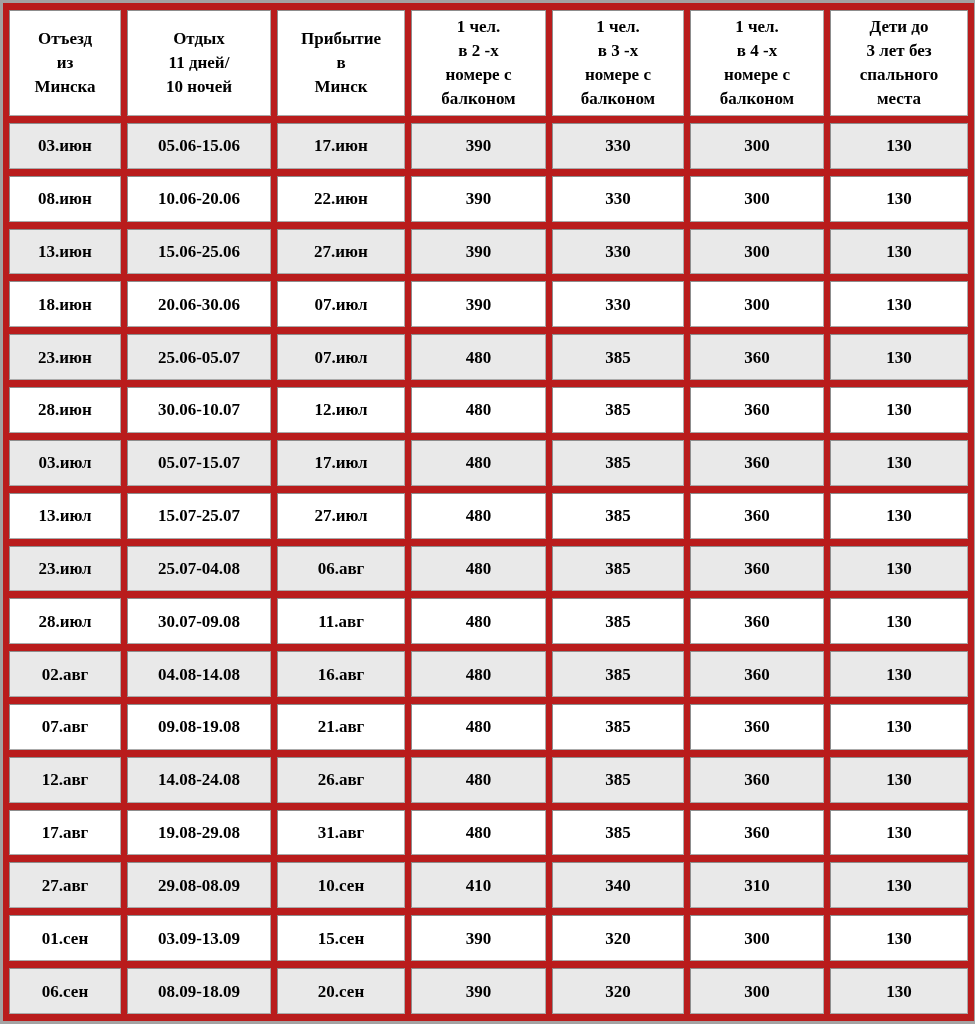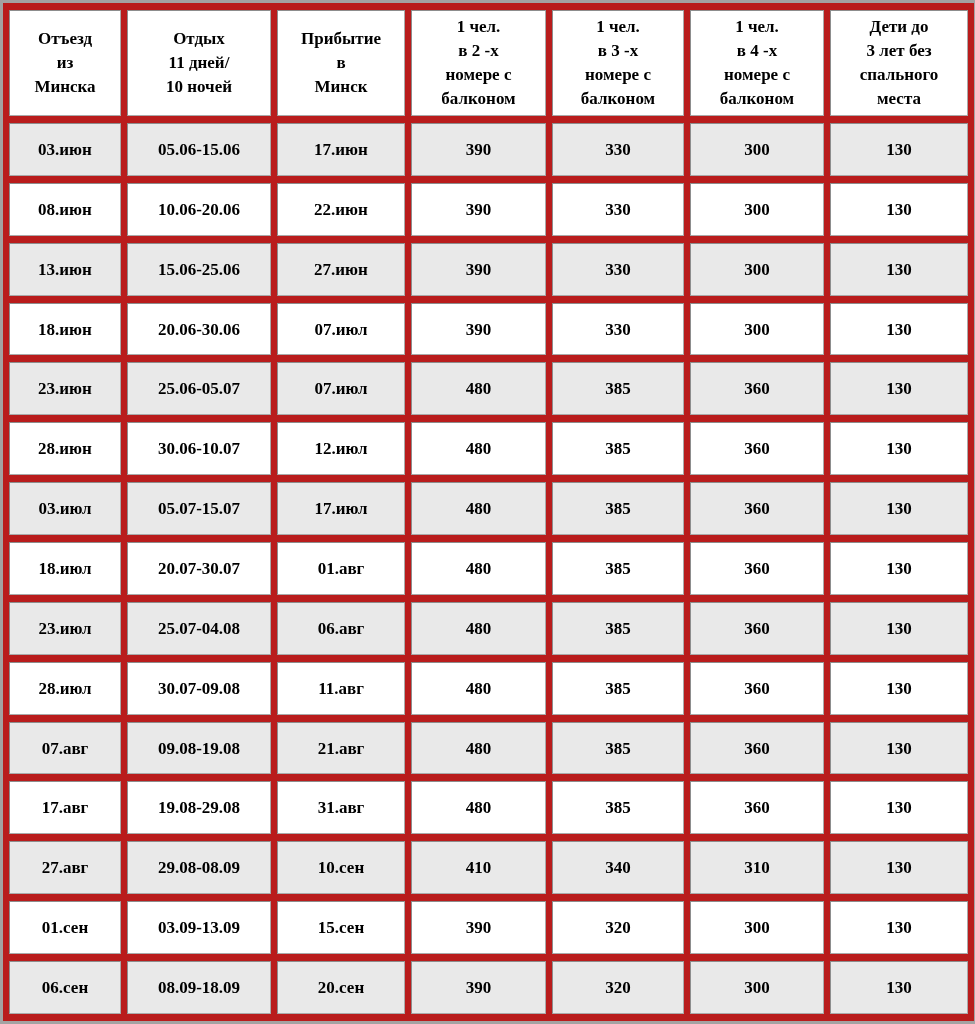--- a/index.html
+++ b/index.html
@@ -150,23 +150,23 @@
       <tr>
         <td>03.июл</td>
         <td>05.07-15.07</td>
         <td>17.июл</td>
         <td>480</td>
         <td>385</td>
         <td>360</td>
         <td>130</td>
       </tr>
       <tr>
-        <td>18.июл</td>
-        <td>20.07-30.07</td>
-        <td>01.авг</td>
+        <td>13.июл</td>
+        <td>15.07-25.07</td>
+        <td>27.июл</td>
         <td>480</td>
         <td>385</td>
         <td>360</td>
         <td>130</td>
       </tr>
       <tr>
         <td>23.июл</td>
         <td>25.07-04.08</td>
         <td>06.авг</td>
         <td>480</td>
@@ -177,23 +177,41 @@
       <tr>
         <td>28.июл</td>
         <td>30.07-09.08</td>
         <td>11.авг</td>
         <td>480</td>
         <td>385</td>
         <td>360</td>
         <td>130</td>
       </tr>
       <tr>
+        <td>02.авг</td>
+        <td>04.08-14.08</td>
+        <td>16.авг</td>
+        <td>480</td>
+        <td>385</td>
+        <td>360</td>
+        <td>130</td>
+      </tr>
+      <tr>
         <td>07.авг</td>
         <td>09.08-19.08</td>
         <td>21.авг</td>
+        <td>480</td>
+        <td>385</td>
+        <td>360</td>
+        <td>130</td>
+      </tr>
+      <tr>
+        <td>12.авг</td>
+        <td>14.08-24.08</td>
+        <td>26.авг</td>
         <td>480</td>
         <td>385</td>
         <td>360</td>
         <td>130</td>
       </tr>
       <tr>
         <td>17.авг</td>
         <td>19.08-29.08</td>
         <td>31.авг</td>
         <td>480</td>

